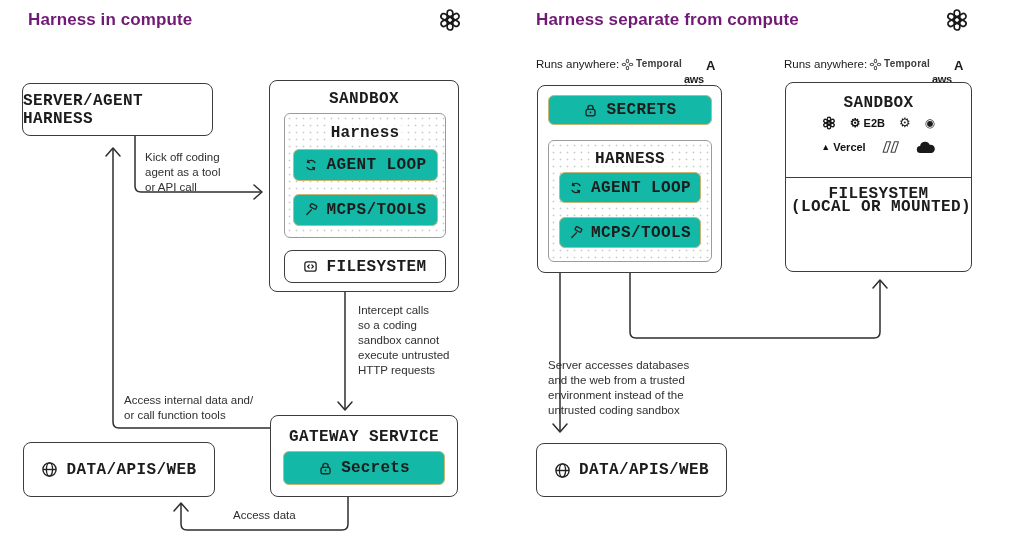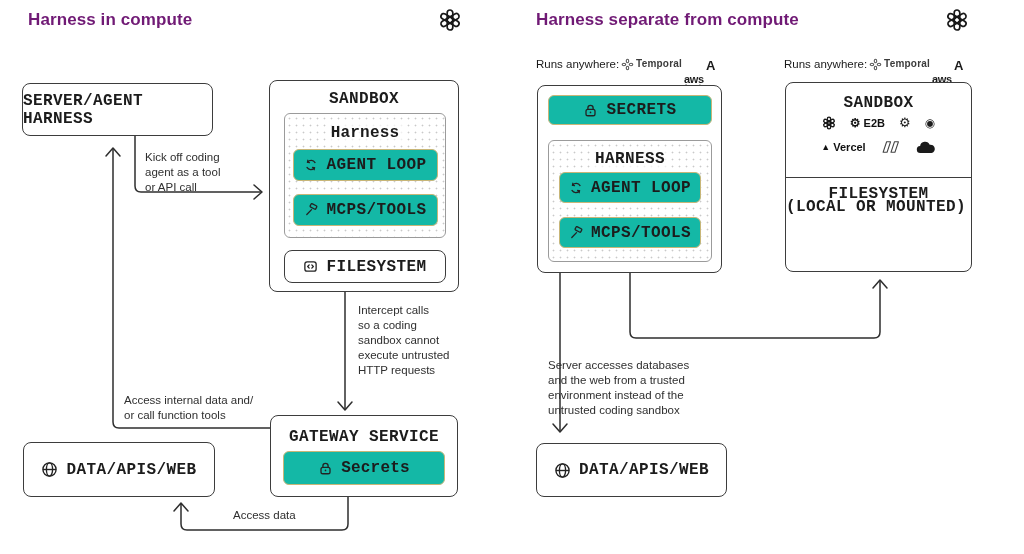--- a/index.html
+++ b/index.html
@@ -269,21 +269,21 @@
         </span>
         <span class="icon">
           <svg width="20" height="13" viewBox="0 0 20 13" fill="#1a1a1a">
             <path d="M4.5,12 a3.5,3.5 0 0 1 -0.4,-7 a5,5 0 0 1 9.6,-1.2 a3.6,3.6 0 0 1 1.8,8.2 z"></path>
           </svg>
         </span>
       </div>
     </div>
     <div class="abs" style="left:0;top:95px;width:100%;">
       <div class="mono" style="text-align:center;margin-top:10px;line-height:13px;">FILESYSTEM</div>
-      <div class="mono" style="text-align:left;line-height:13px;">(LOCAL OR MOUNTED)</div>
+      <div class="mono" style="text-align:right;line-height:13px;">(LOCAL OR MOUNTED)</div>
     </div>
   </div>
 
   <div class="box center" style="left:536px;top:443px;width:191px;height:54px;">
     <span class="icon">
       <svg width="17" height="17" viewBox="0 0 16 16" fill="none" stroke="#232323" stroke-width="1.3">
         <circle cx="8" cy="8" r="6.2"></circle>
           <ellipse cx="8" cy="8" rx="2.9" ry="6.2"></ellipse>
           <path d="M1.8,8 H14.2"></path>
       </svg>

